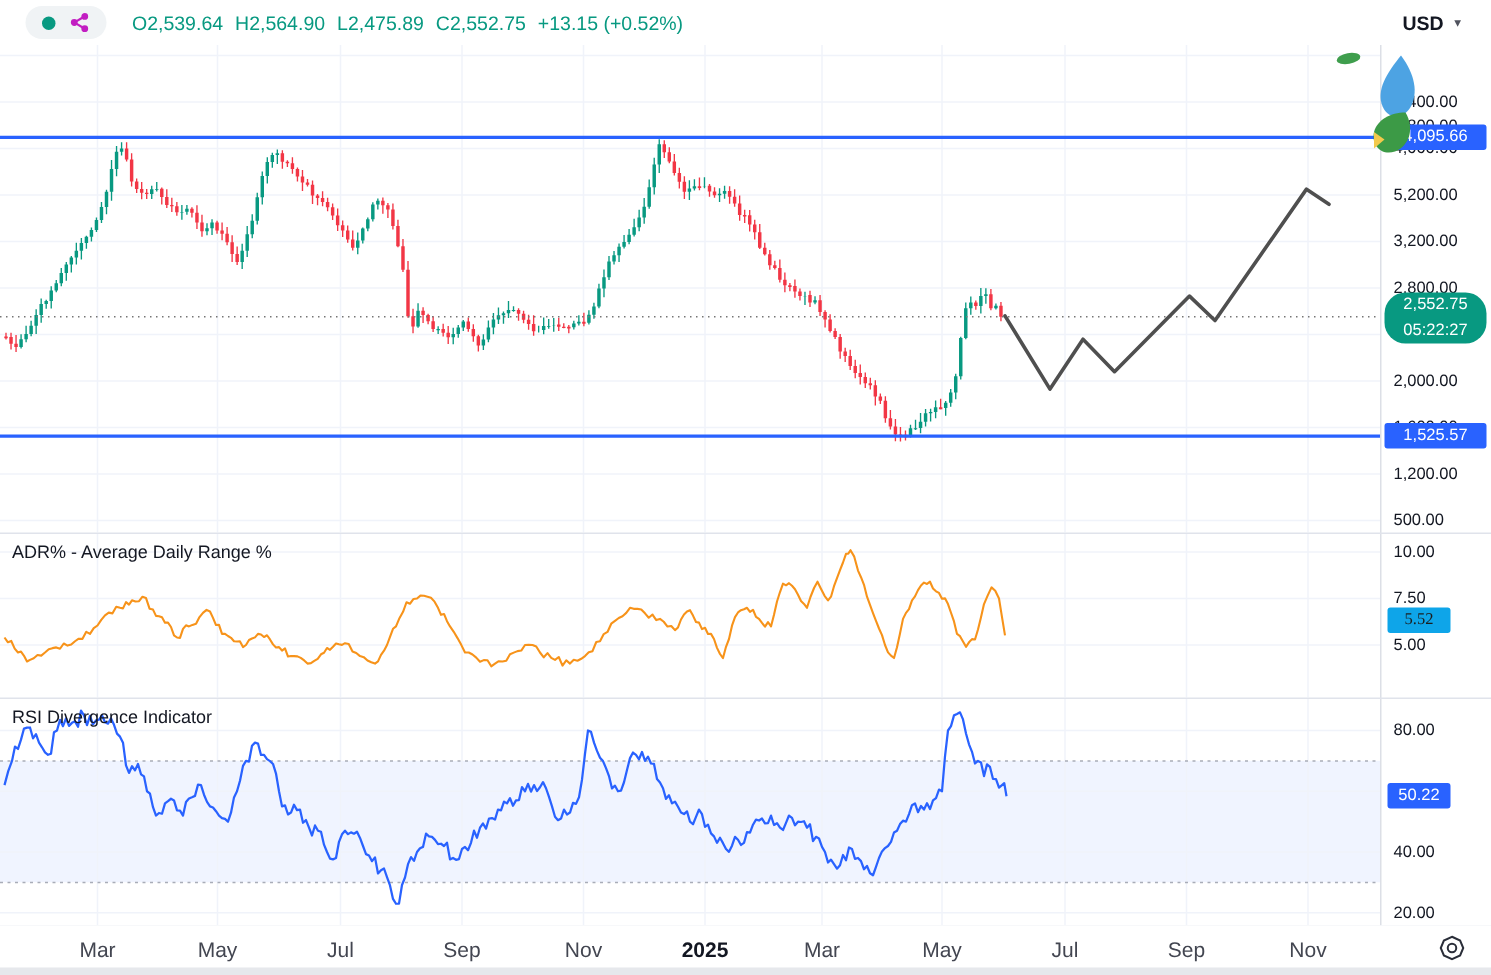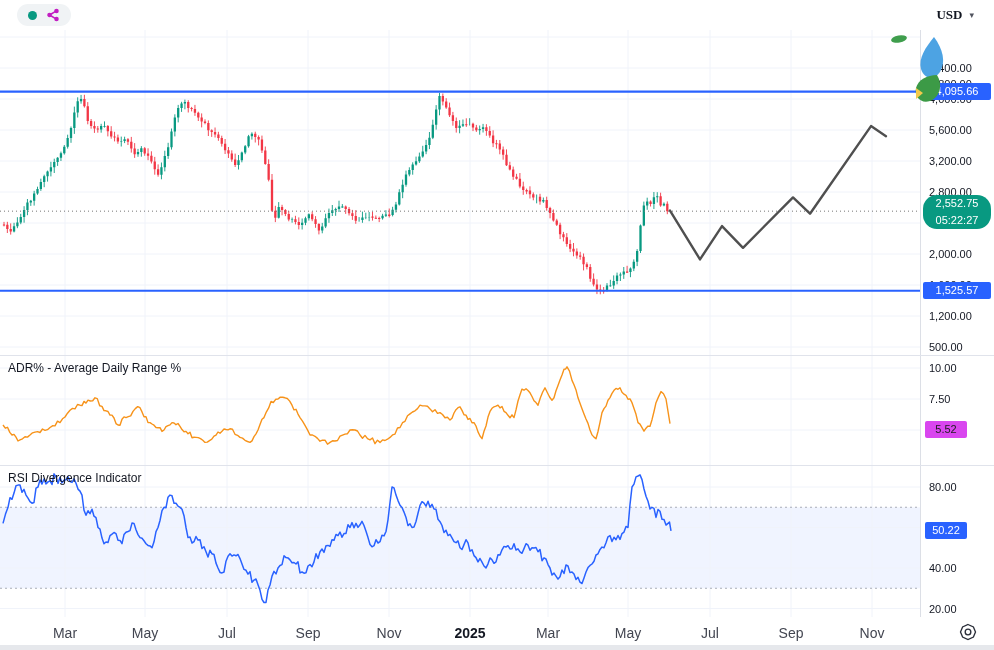--- a/index.html
+++ b/index.html
@@ -6,21 +6,21 @@
   #app{position:relative;width:994px;height:650px;background:#fff;overflow:hidden;
        font-family:"Liberation Sans",sans-serif;-webkit-font-smoothing:antialiased;}
   
   #header{position:absolute;left:0;top:0;width:994px;height:30px;background:#fff;z-index:6;
           display:flex;align-items:center;}
   #legend-pill{display:flex;align-items:center;gap:9px;background:#f0f3f5;border-radius:11px;
                height:22px;padding:0 11px;margin-left:17px;}
   #legend-dot{width:9px;height:9px;border-radius:50%;background:#089981;}
   #ohlc{display:flex;gap:8px;margin-left:17px;font-size:13px;color:#089981;white-space:nowrap;}
   #currency{position:absolute;right:12px;top:3px;height:24px;display:flex;align-items:center;gap:7px;
-            padding:0 8px;border-radius:4px;font-size:13px;color:#131722;font-weight:700;cursor:pointer;font-family:Liberation Serif, serif;}
+            padding:0 8px;border-radius:4px;font-size:13px;color:#131722;font-weight:700;cursor:pointer;}
   #currency .chev{font-size:9px;color:#50535e;font-weight:400;}
   
   .pane{position:absolute;left:0;background:#fff;}
   #main-pane{top:30px;height:325px;width:920px;}
   #adr-pane{top:355px;height:110px;width:920px;}
   #rsi-pane{top:465px;height:152px;width:920px;}
   .pane svg{display:block;}
   .pane-title{position:absolute;left:8px;top:6px;font-size:12px;color:#131722;z-index:3;}
   
   .sep{position:absolute;left:0;width:994px;height:1px;background:#e0e3eb;z-index:5;}
@@ -48,20 +48,27 @@
     <div id="legend-pill">
       <span id="legend-dot"></span>
       <svg width="14" height="14" viewBox="0 0 24 24">
         <g fill="none" stroke="#c21ec2" stroke-width="2.6">
           <circle cx="18" cy="5" r="2.6" fill="#c21ec2"></circle>
           <circle cx="6" cy="12" r="2.6" fill="#c21ec2"></circle>
           <circle cx="18" cy="19" r="2.6" fill="#c21ec2"></circle>
           <path d="M8.3 10.7 15.7 6.3M8.3 13.3 15.7 17.7"></path>
         </g>
       </svg>
+    </div>
+    <div id="ohlc">
+      <span>O2,539.64</span>
+      <span>H2,564.90</span>
+      <span>L2,475.89</span>
+      <span>C2,552.75</span>
+      <span>+13.15 (+0.52%)</span>
     </div>
     <div id="currency">
       <span>USD</span>
       <span class="chev">▾</span>
     </div>
   </div>
 
   <div id="main-pane" class="pane">
     <svg id="main-svg" width="920" height="325">
         <line x1="65" y1="0" x2="65" y2="325" stroke="#f0f3fa" stroke-width="1"></line>
@@ -152,21 +159,21 @@
 
   <div class="sep" style="top:355px"></div>
   <div class="sep" style="top:465px"></div>
   <div class="sep" style="top:617px"></div>
 
   <div id="price-axis">
     <div id="axis-ticks">
         <div class="tick" style="top: 0px; margin-top: 47px;">4,800.00</div>
         <div class="tick" style="top: 31px;">4,400.00</div>
         <div class="tick" style="top: 62px;">4,000.00</div>
-        <div class="tick" style="top: 93px;">5,600.00</div>
+        <div class="tick" style="top: 93px;">5,200.00</div>
         <div class="tick" style="top: 124px;">3,200.00</div>
         <div class="tick" style="top: 155px;">2,800.00</div>
         <div class="tick" style="top: 186px;">2,400.00</div>
         <div class="tick" style="top: 217px;">2,000.00</div>
         <div class="tick" style="top: 248px;">1,600.00</div>
         <div class="tick" style="top: 279px;">1,200.00</div>
         <div class="tick" style="top: 310px;">500.00</div>
         <div class="tick" style="top: 331px;">10.00</div>
         <div class="tick" style="top: 362px;">7.50</div>
         <div class="tick" style="top: 393px;">5.00</div>
@@ -174,21 +181,21 @@
         <div class="tick" style="top: 490.5px;">60.00</div>
         <div class="tick" style="top: 531px;">40.00</div>
         <div class="tick" style="top: 571.5px;">20.00</div>
       </div>
     <div class="axis-label" id="lbl-res" style="top: 53.0864px; background: rgb(41, 98, 255); height: 17px; color: rgb(255, 255, 255);">4,095.66</div>
     <div class="axis-label" id="lbl-last" style="top: 165.162px; background: rgb(8, 153, 129); height: 34px; color: rgb(255, 255, 255); border-radius: 14px;">
       <div>2,552.75</div>
       <div>05:22:27</div>
     </div>
     <div class="axis-label" id="lbl-sup" style="top: 252.268px; background: rgb(41, 98, 255); height: 17px; color: rgb(255, 255, 255);">1,525.57</div>
-    <div class="axis-label small" id="lbl-adr" style="top: 391px; background: #d946ef; height: 17px; color: rgb(29, 29, 29);">5.52</div>
+    <div class="axis-label small" id="lbl-adr" style="top: 375px; background: #0ea5e9; height: 17px; color: rgb(29, 29, 29); font-family: Liberation Serif, serif;">5.52</div>
     <div class="axis-label small" id="lbl-rsi" style="top: 492.321px; background: rgb(41, 98, 255); height: 17px; color: rgb(255, 255, 255);">50.22</div>
   </div>
 
   <div id="time-axis">
     <div id="time-labels">
         <span class="tlabel" style="left: 65px;">Mar</span>
         <span class="tlabel" style="left: 145px;">May</span>
         <span class="tlabel" style="left: 227px;">Jul</span>
         <span class="tlabel" style="left: 308px;">Sep</span>
         <span class="tlabel" style="left: 389px;">Nov</span>

